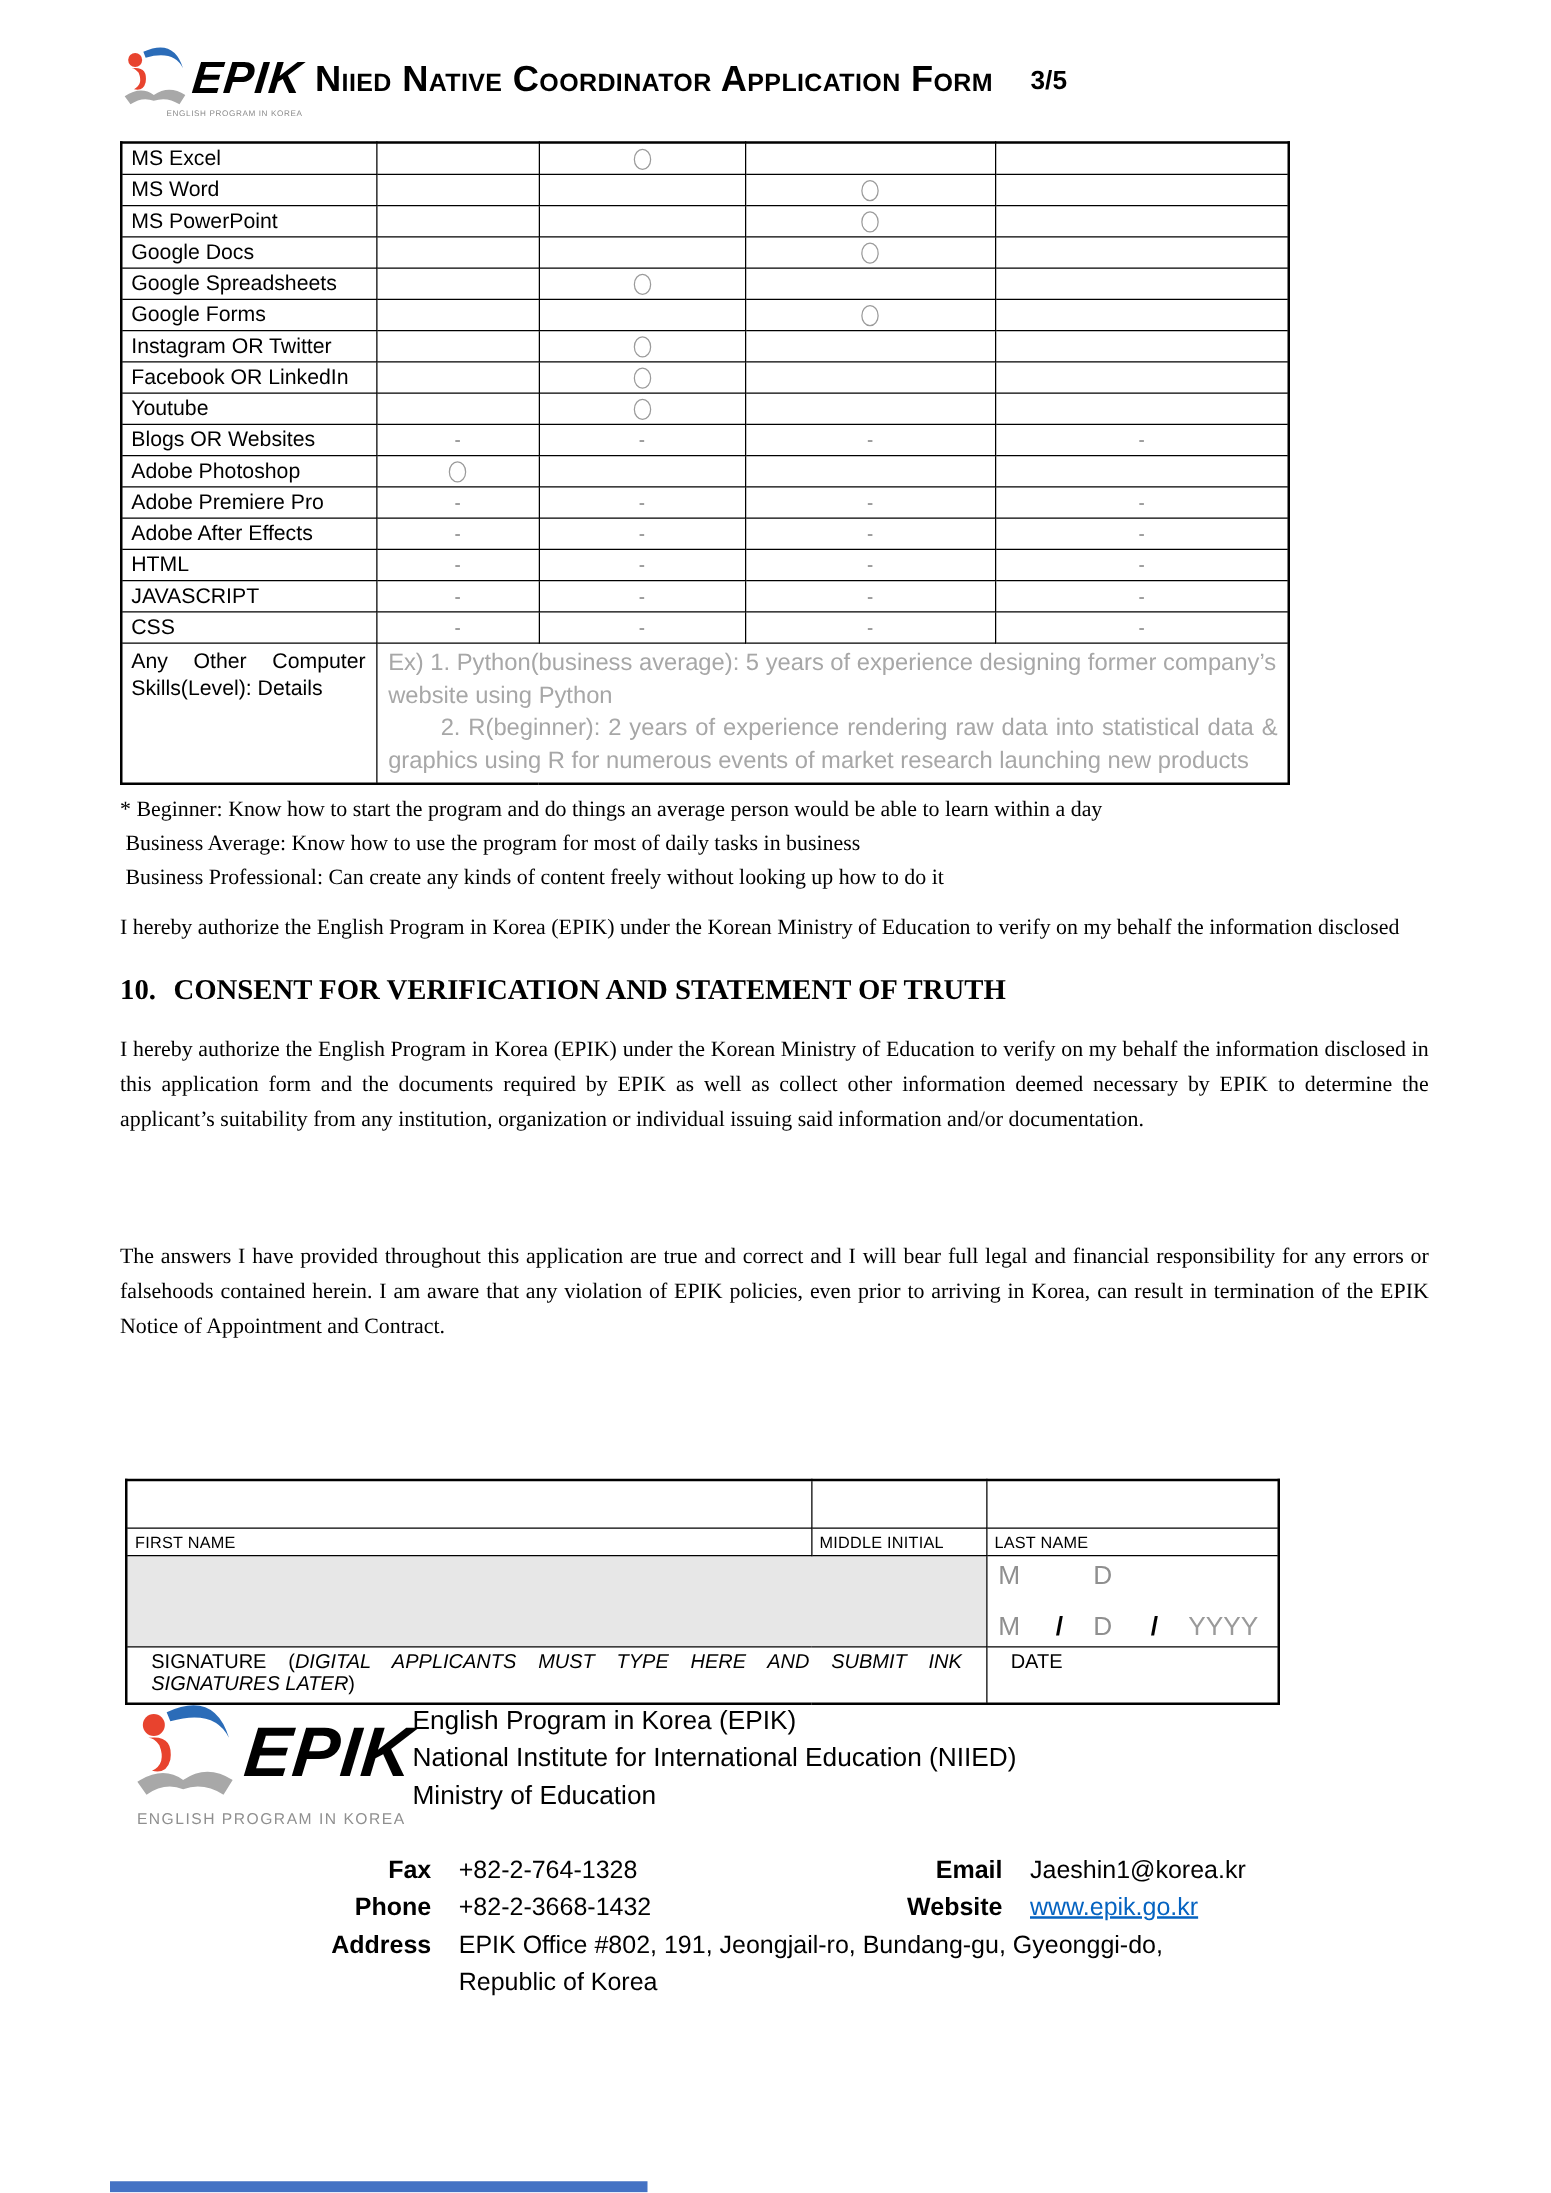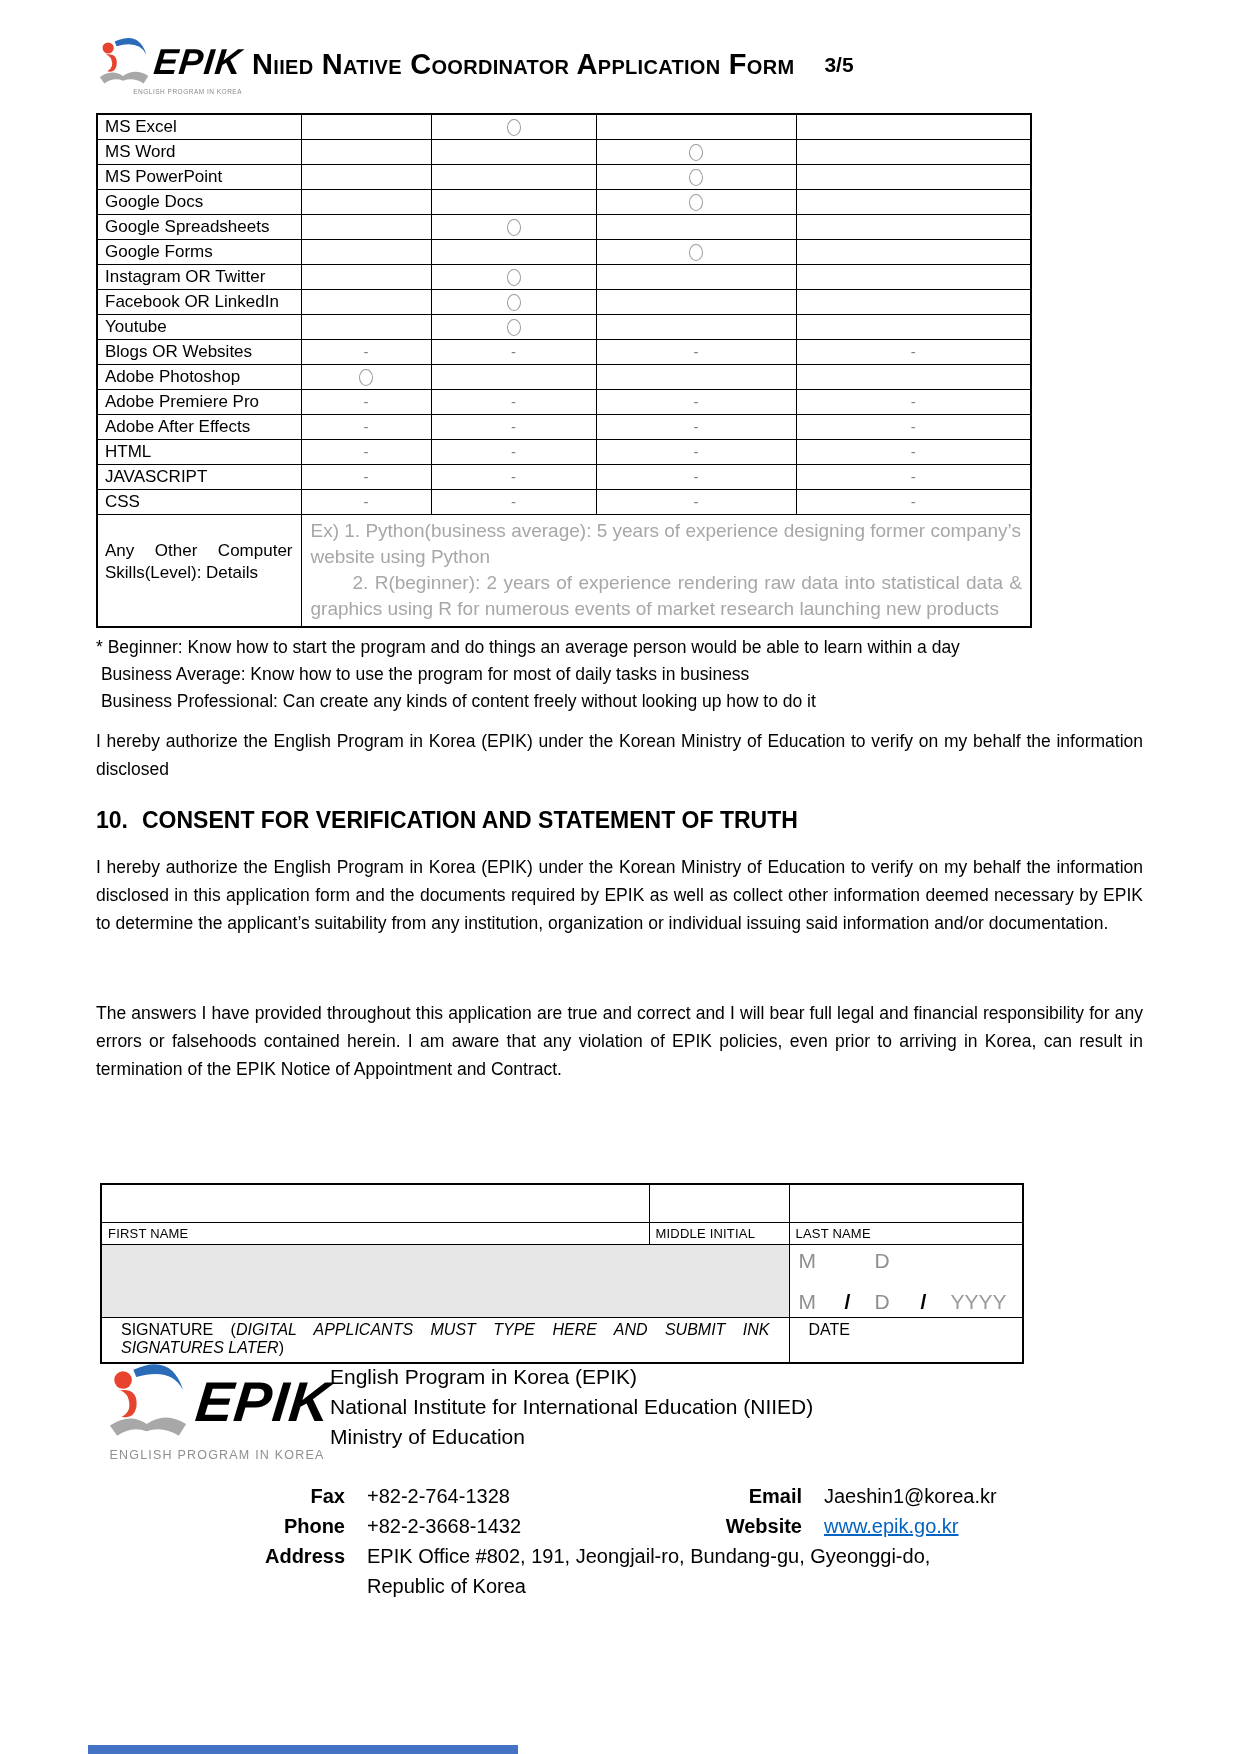--- a/index.html
+++ b/index.html
@@ -20,35 +20,35 @@
 
   
   table.skills { position:absolute; left:96px; top:113px; width:934px; border-collapse:collapse; table-layout:fixed; border:2px solid #000; }
   table.skills td { border:1px solid #000; font-size:17px; overflow:hidden; }
   table.skills tr.srow { height:25px; }
   td.lbl { padding-left:7px; }
   td.mark { text-align:center; }
   span.radio { display:inline-block; width:14px; height:17px; border:1.5px solid #9b9b9b; border-radius:50%; vertical-align:middle; background:#fff; }
   span.dash { color:#7f7f7f; font-size:15px; }
   td.other-lbl { vertical-align:top; padding:3px 8px 0 7px; }
-  .other-lbl-inner { text-align:justify; line-height:22px;margin-top:22px; }
+  .other-lbl-inner { text-align:justify; line-height:22px; }
   td.other-ph { vertical-align:top; padding:3px 8px 4px 9px; }
   .ph-line { color:#a7a7a7; font-size:19px; line-height:26px; white-space:normal; }
   .ph-just { text-align:justify; text-align-last:justify; }
   .ph-ind { padding-left:42px; }
 
   
-  .textflow { position:absolute; left:96px; top:634px; width:1047px; }
+  .textflow { position:absolute; left:96px; top:634px; width:1047px;font-family:Liberation Serif, serif; }
   .note-line { font-size:17.5px; line-height:27px; white-space:pre-wrap; }
   .para { font-size:17.5px; line-height:28px; text-align:justify; }
   .p1 { margin-top:12px; }
   .heading { margin-top:24px; font-size:23px; font-weight:700; height:30px; }
   .heading .hnum { margin-right:14px; }
   .p2 { margin-top:16px; }
-  .p3 { margin-top:62px; }
+  .p3 { margin-top:81px; }
 
   
   table.sig { position:absolute; left:100px; top:1183px; width:922px; border-collapse:collapse; table-layout:fixed; border:2px solid #000; }
   table.sig td { border:1.5px solid #000; }
   tr.sig-empty { height:38px; }
   tr.sig-lbls { height:22px;margin-left:47px; }
   tr.sig-fill { height:60px; }
   tr.sig-foot { height:46px; }
   .sig-lab { font-size:13px; padding:2px 6px; letter-spacing:0.2px; }
   td.sig-gray { background:#e7e7e7; }

